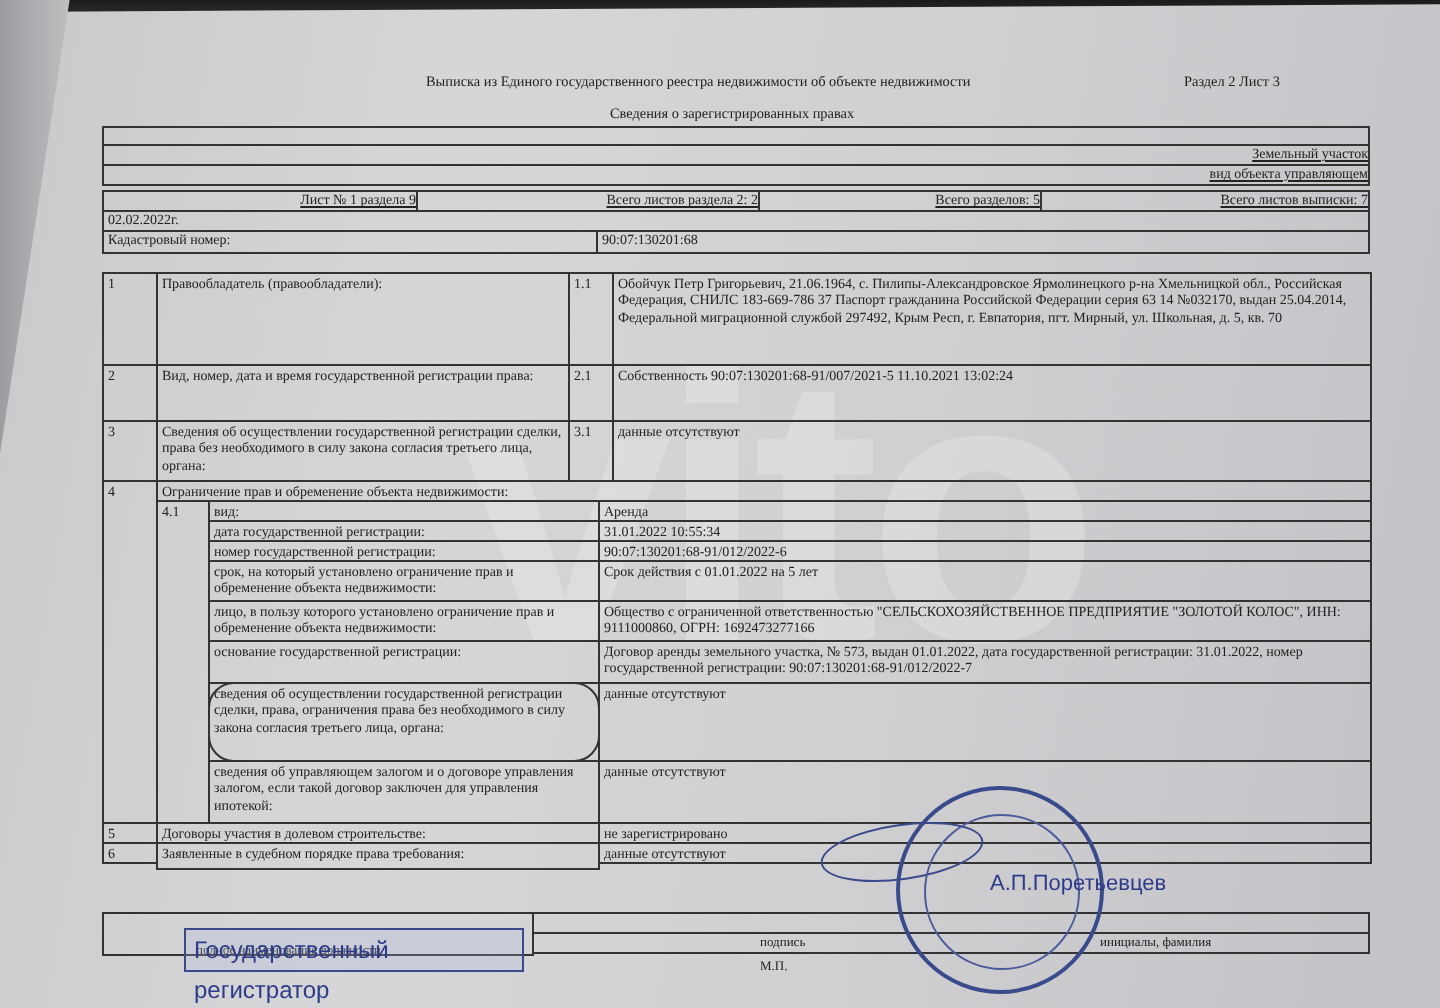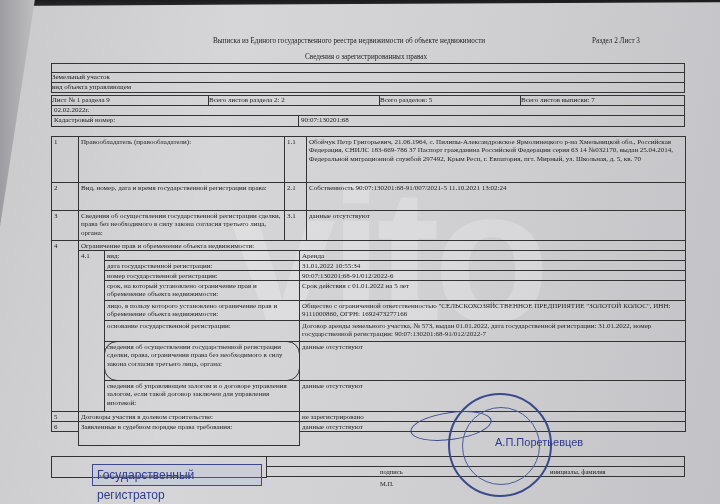--- a/index.html
+++ b/index.html
@@ -9,21 +9,21 @@
     background:linear-gradient(100deg,#c9c9cc 0%,#d6d6d8 30%,#d0d0d3 60%,#c2c2c6 100%);
     transform:rotate(-0.3deg);transform-origin:left top;}
   .curl{position:absolute;left:0;top:0;width:58px;height:504px;background:linear-gradient(90deg,#9d9da1,#c4c4c7 70%,transparent);
     clip-path:polygon(0 0,60% 0,20% 30%,0 45%);}
   .watermark{position:absolute;left:230px;top:160px;font-family:"Liberation Sans",sans-serif;font-weight:bold;font-size:190px;color:rgba(255,255,255,0.22);letter-spacing:-6px;line-height:1;pointer-events:none;}
   .hdr-title{position:absolute;left:213px;top:37px;font-size:7.2px;}
   .hdr-sheet{position:absolute;left:592px;top:37px;font-size:7.2px;}
   .hdr-sub{position:absolute;left:305px;top:53px;font-size:7.2px;}
   .box{position:absolute;border:1px solid #333;box-sizing:border-box;font-size:7px;line-height:9px;}
   .cell{position:absolute;border:1px solid #333;box-sizing:border-box;font-size:7px;line-height:8.4px;padding:1px 2px;overflow:hidden;}
-  .center{text-align:left;}
+  .center{text-align:right;text-decoration:underline;}
   .stamp-reg{position:absolute;left:92px;top:464px;width:170px;height:22px;border:1.5px solid #3a4a8a;box-sizing:border-box;color:#2d3c8a;font-family:"Liberation Sans",sans-serif;font-size:12px;line-height:20px;padding-left:4px;background:rgba(170,180,220,0.25);}
   .seal{position:absolute;left:448px;top:393px;width:104px;height:104px;border-radius:50%;border:2.5px solid #3a4a8a;box-sizing:border-box;}
   .seal:after{content:"";position:absolute;left:12px;top:12px;width:76px;height:76px;border-radius:50%;border:1.5px solid #4a5a9a;}
   .seal-name{position:absolute;left:495px;top:436px;color:#2d3c8a;font-family:"Liberation Sans",sans-serif;font-size:11px;}
   .sig{position:absolute;left:410px;top:412px;width:80px;height:26px;border:1.5px solid #3a4a8a;border-radius:50%;transform:rotate(-8deg);}
   .small{font-size:6.5px;position:absolute;}
 </style>
 </head>
 <body>
 
@@ -82,21 +82,21 @@
 <div class="cell" style="left:299px;top:320px;width:387px;height:22px;">Договор аренды земельного участка, № 573, выдан 01.01.2022, дата государственной регистрации: 31.01.2022, номер государственной регистрации: 90:07:130201:68-91/012/2022-7</div>
 <div class="cell" style="left:104px;top:341px;width:196px;height:40px;border-radius:13px;">сведения об осуществлении государственной регистрации сделки, права, ограничения права без необходимого в силу закона согласия третьего лица, органа:</div>
 <div class="cell" style="left:299px;top:341px;width:387px;height:40px;">данные отсутствуют</div>
 <div class="cell" style="left:104px;top:380px;width:196px;height:32px;">сведения об управляющем залогом и о договоре управления залогом, если такой договор заключен для управления ипотекой:</div>
 <div class="cell" style="left:299px;top:380px;width:387px;height:32px;">данные отсутствуют</div>
 
 <div class="cell" style="left:51px;top:411px;width:28px;height:11px;">5</div>
 <div class="cell" style="left:78px;top:411px;width:222px;height:11px;">Договоры участия в долевом строительстве:</div>
 <div class="cell" style="left:299px;top:411px;width:387px;height:11px;">не зарегистрировано</div>
 <div class="cell" style="left:51px;top:421px;width:28px;height:11px;">6</div>
-<div class="cell" style="left:78px;top:421px;width:222px;height:25px;">Заявленные в судебном порядке права требования:</div>
+<div class="cell" style="left:78px;top:421px;width:222px;height:14px;">Заявленные в судебном порядке права требования:</div>
 <div class="cell" style="left:299px;top:421px;width:387px;height:11px;">данные отсутствуют</div>
 
 <div class="box" style="left:51px;top:456px;width:216px;height:22px;"></div>
 <div class="box" style="left:266px;top:456px;width:419px;height:11px;"></div>
 <div class="box" style="left:266px;top:466px;width:419px;height:11px;"></div>
 <div class="small" style="left:98px;top:472px;">полное наименование должности</div>
 <div class="small" style="left:380px;top:468px;">подпись</div>
 <div class="small" style="left:380px;top:480px;">М.П.</div>
 <div class="small" style="left:550px;top:468px;">инициалы, фамилия</div>
 

